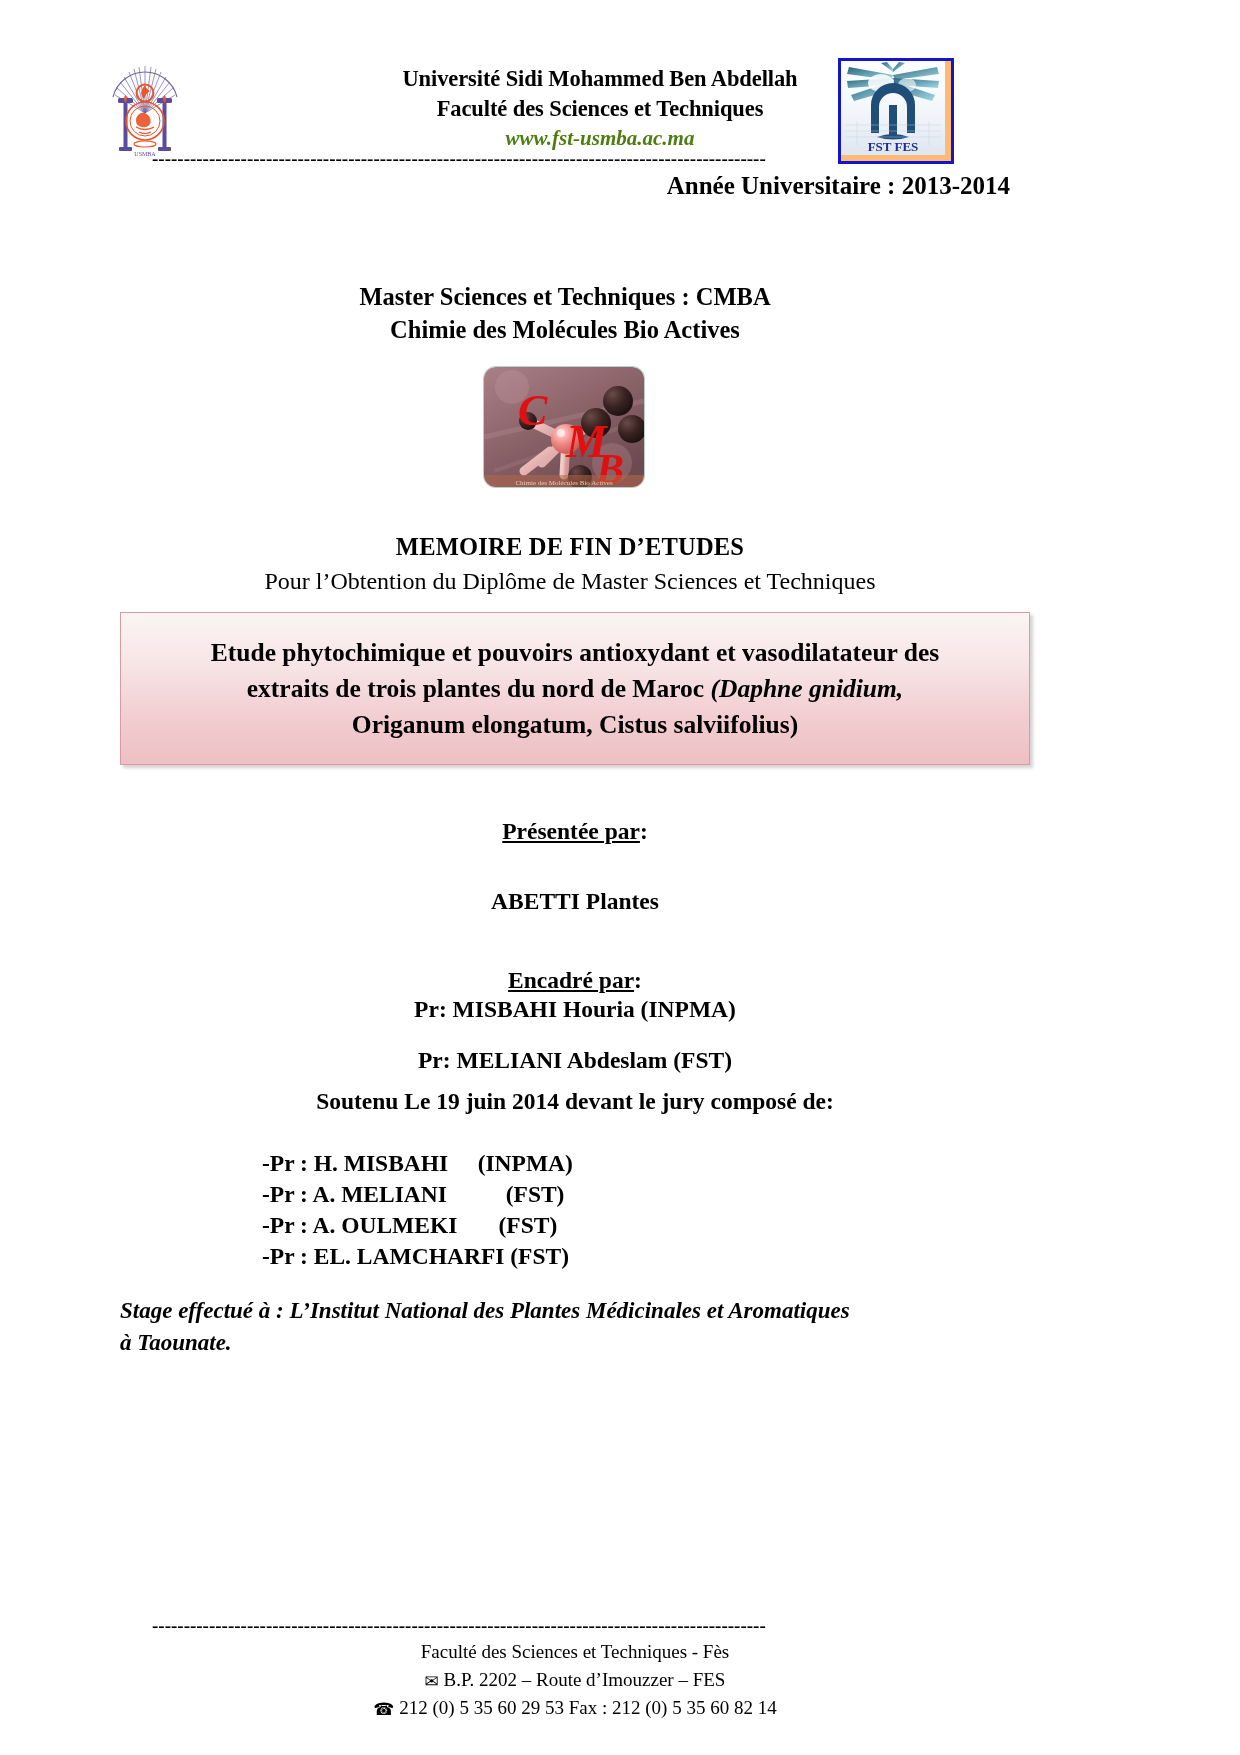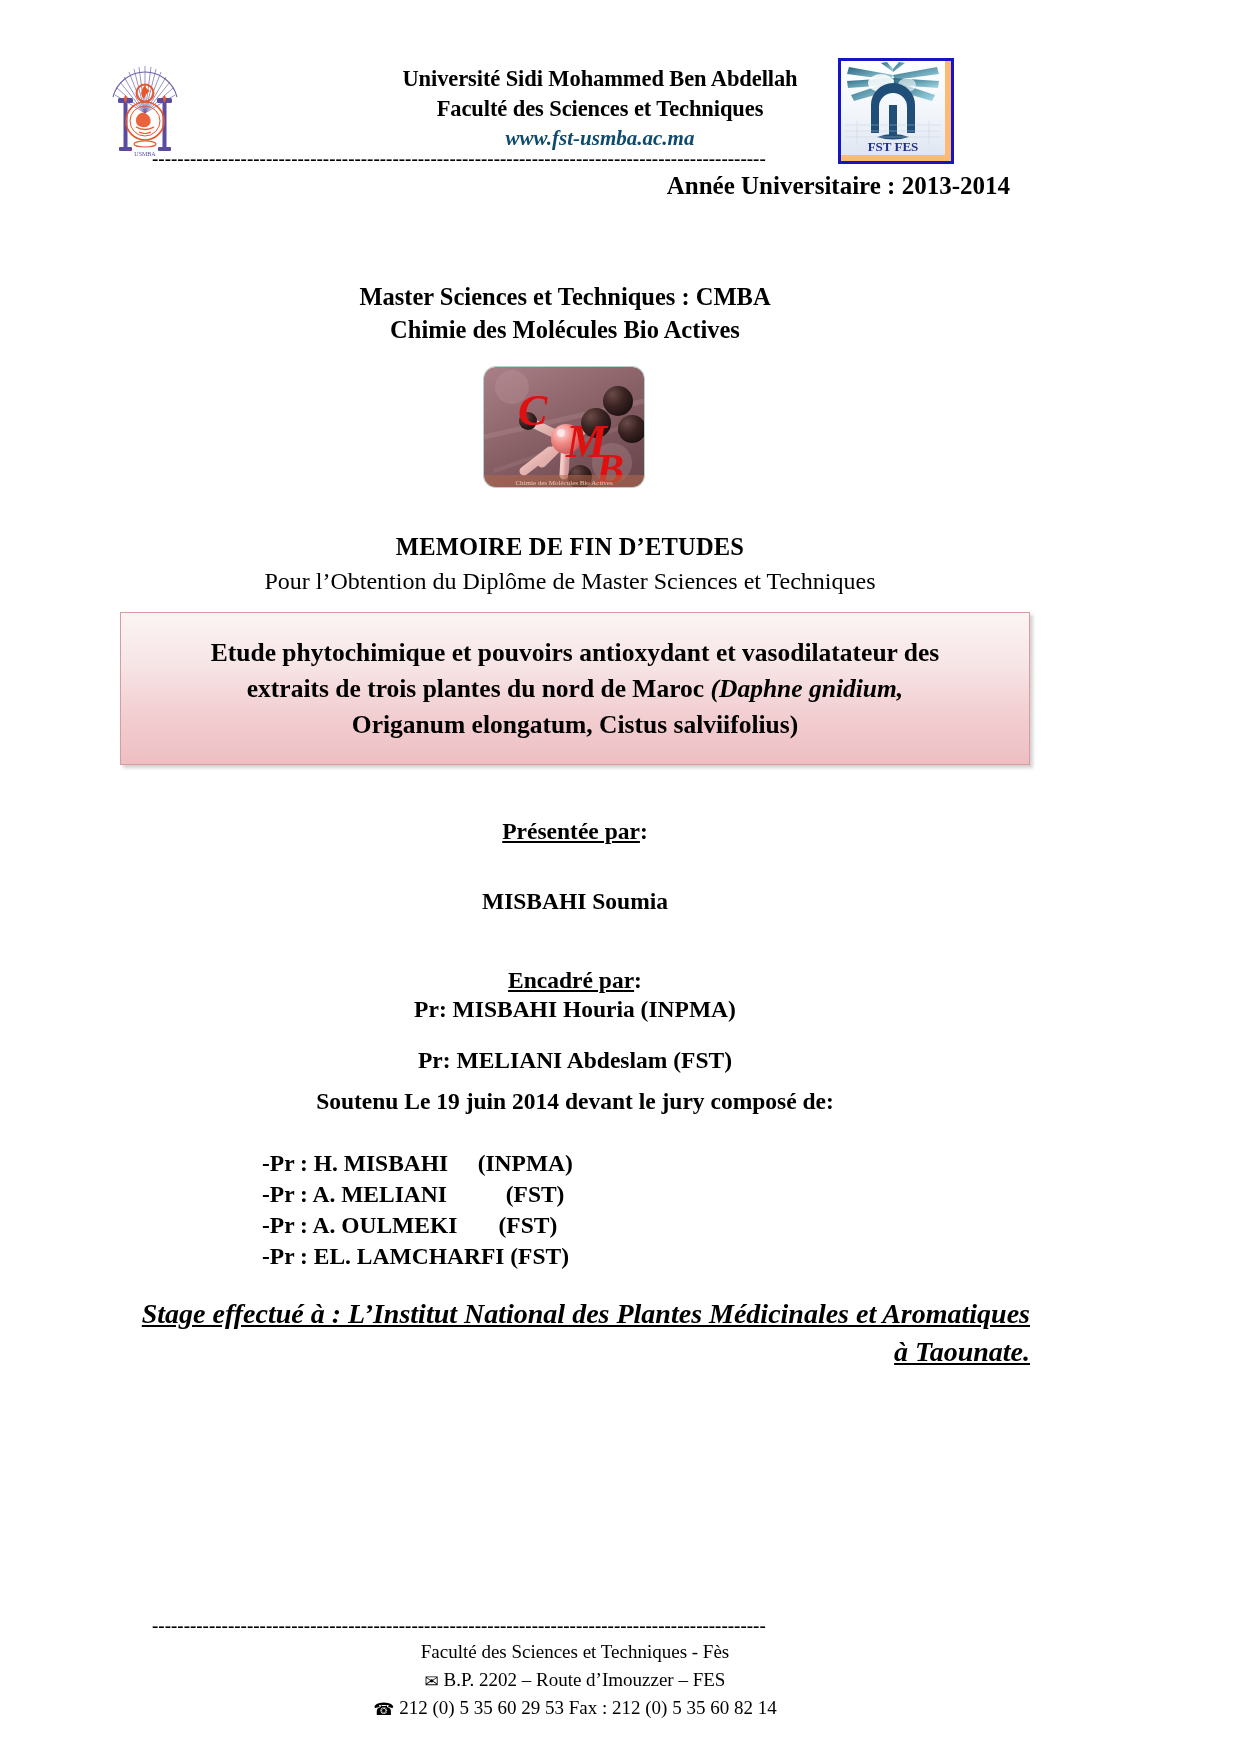--- a/index.html
+++ b/index.html
@@ -41,21 +41,21 @@
   .univ-line {
     font-size: 22.5px;
     font-weight: bold;
     line-height: 1.32;
     letter-spacing: -0.1px;
   }
   .univ-url {
     font-size: 21px;
     font-weight: bold;
     font-style: italic;
-    color: #0c4a6e;
+    color: #4d7c0f;
     line-height: 1.45;
   }
 
   
   .logo-usmba {
     position: absolute;
     left: 5px;
     top: 5px;
     width: 80px;
     height: 105px;
@@ -242,26 +242,25 @@
     line-height: 1.32;
     white-space: pre;
   }
 
   
   .stage {
     position: absolute;
     left: 120px;
     top: 1295px;
     width: 910px;
-    text-align: right;
-    font-size: 28px;
+    text-align: left;
+    font-size: 23px;
     font-weight: bold;
     font-style: italic;
     line-height: 1.37;
-    text-decoration: underline;
   }
 
   
   .footer {
     position: absolute;
     left: 120px;
     top: 1638px;
     width: 910px;
     text-align: center;
   }
@@ -456,21 +455,21 @@
 
   <div class="title-box">
     <div class="title-line">Etude phytochimique  et pouvoirs  antioxydant et vasodilatateur des</div>
     <div class="title-line"><span>extraits de trois plantes du nord de Maroc  </span><span class="sp">(Daphne gnidium,</span></div>
     <div class="title-line sp">Origanum elongatum, Cistus salviifolius)</div>
   </div>
 
   <div class="pres-block">
     <div><span class="u-head">Présentée par</span><span class="u-head-colon">:</span></div>
     <div class="row-gap-a"></div>
-    <div class="name-line">MISBAHI Soumia</div>
+    <div class="name-line">ABETTI Plantes</div>
   </div>
 
   <div class="encadre-block">
     <div><span class="u-head">Encadré par</span><span class="u-head-colon">:</span></div>
   </div>
 
   <div class="supervisors">
     <div class="pr-line">Pr: MISBAHI Houria (INPMA)</div>
     <div class="pr-line">Pr: MELIANI Abdeslam (FST)</div>
   </div>

